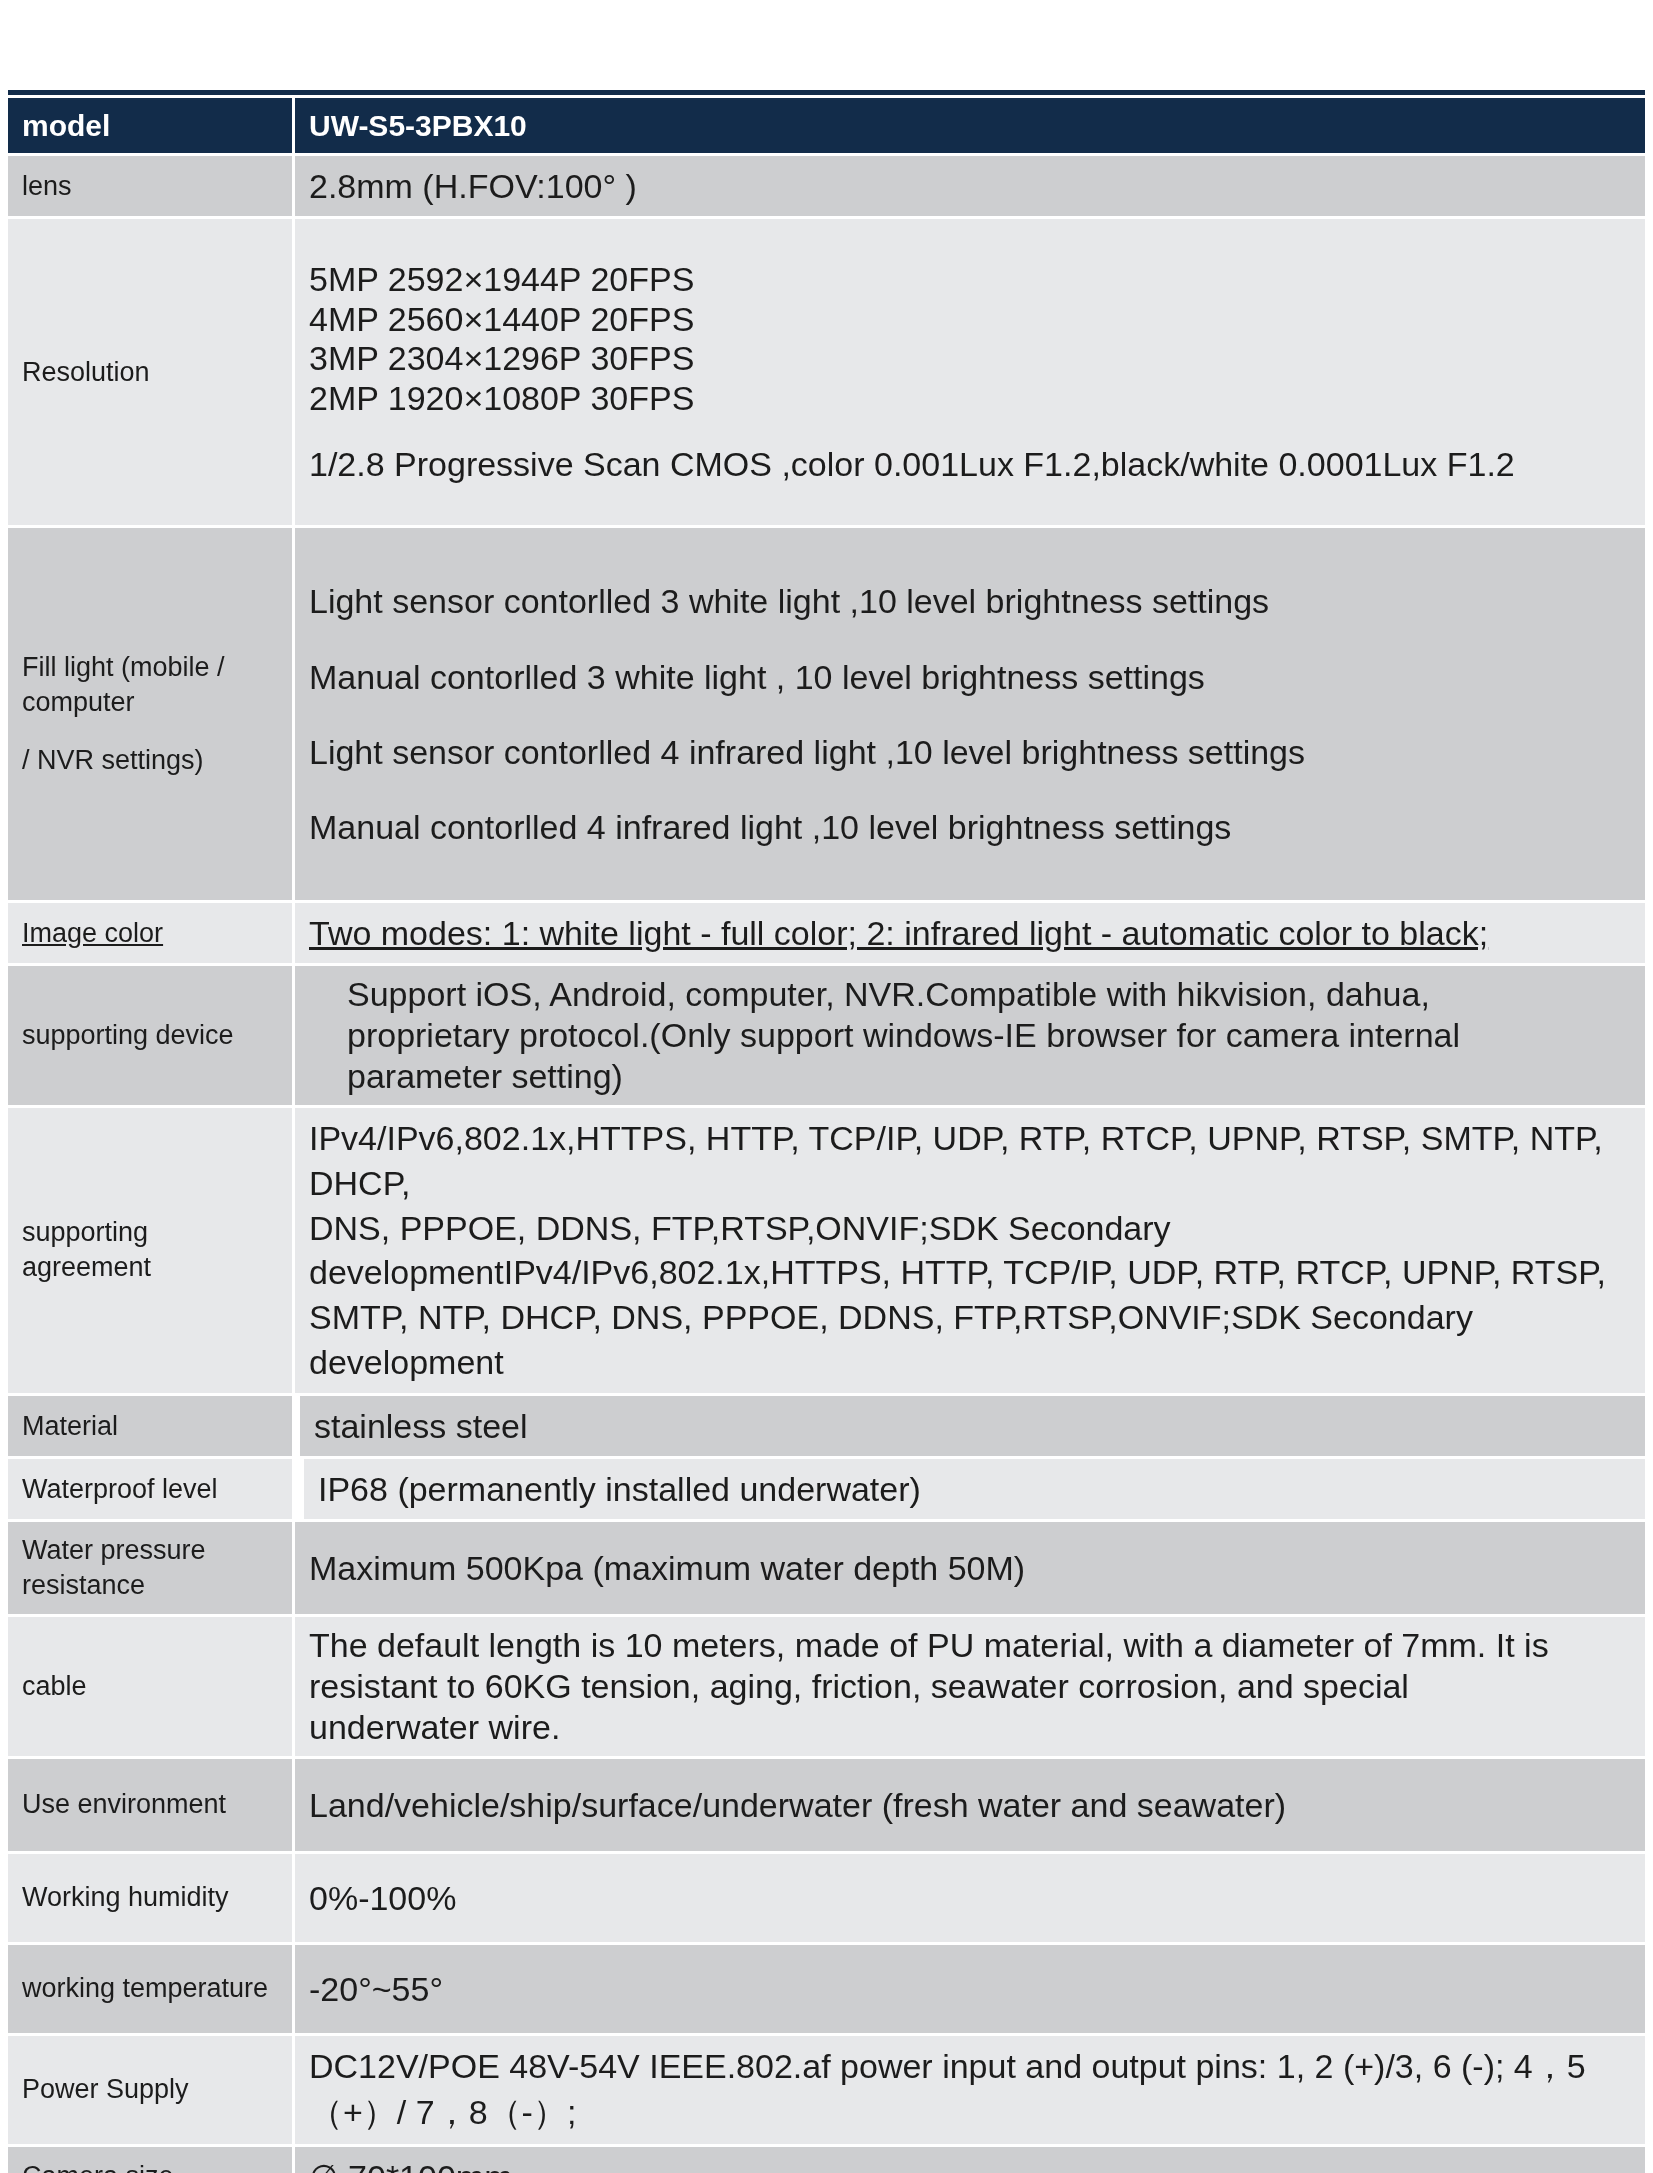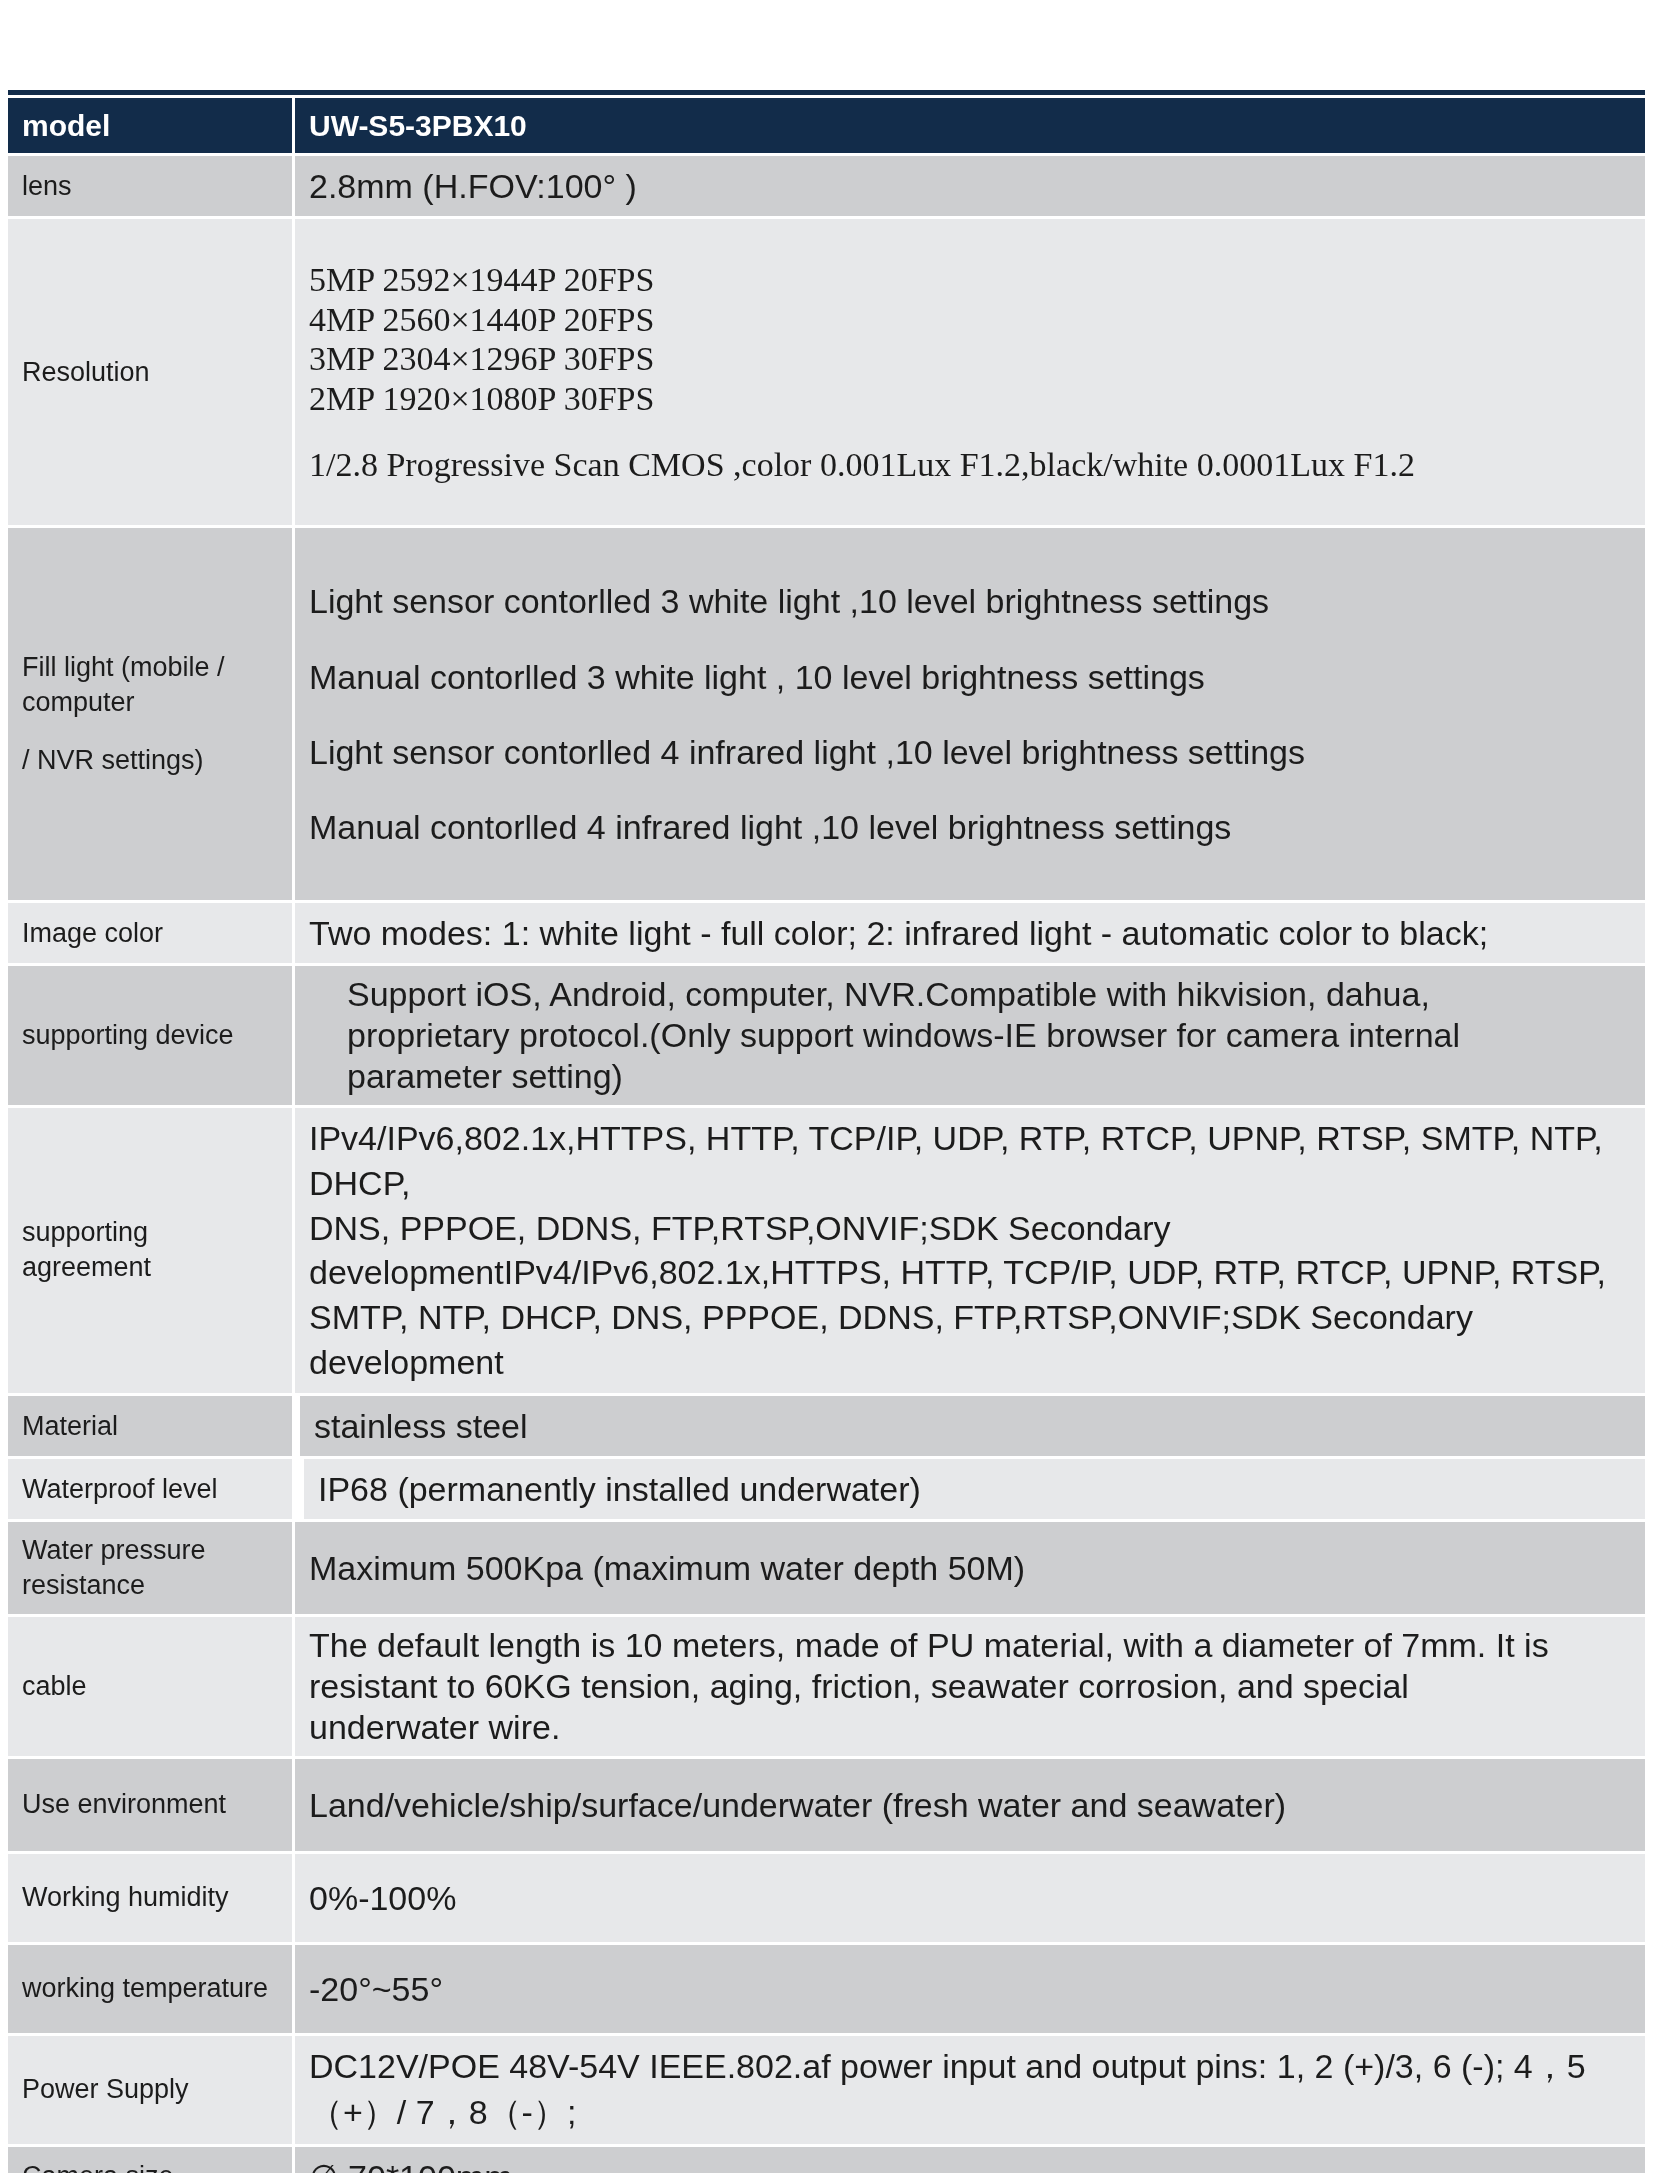--- a/index.html
+++ b/index.html
@@ -43,26 +43,26 @@
   .label p{font-size:27px;}
   .value p{font-size:34px;}
   .shade-dark .cell{background:var(--row-dark);}
   .shade-light .cell{background:var(--row-light);}
   .row.header{min-height:48px;}
   .row.header .cell{background:var(--header-bg);color:var(--header-text);}
   .row.header p{font-size:30px;font-weight:700;}
 
   [data-row="lens"]{min-height:50px;}
   [data-row="resolution"]{min-height:306px;}
-  [data-row="resolution"] .value{gap:26px;font-family:Liberation Serif, serif;}
+  [data-row="resolution"] .value{gap:26px;}
   [data-row="resolution"] .value p{line-height:1.17;}
   [data-row="fill-light"]{min-height:372px;}
   [data-row="fill-light"] .value{gap:31px;}
   [data-row="fill-light"] .label{gap:23px;}
-  [data-row="image-color"]{min-height:42px;}
+  [data-row="image-color"]{min-height:42px;text-decoration:underline;}
   [data-row="supporting-device"]{min-height:130px;}
   [data-row="supporting-device"] .value p{line-height:1.2;margin-left:38px;}
   [data-row="supporting-agreement"]{min-height:208px;}
   [data-row="supporting-agreement"] .value p{line-height:1.32;}
   [data-row="material"]{min-height:42px;gap:8px;}
   [data-row="waterproof-level"]{min-height:48px;gap:12px;}
   [data-row="water-pressure"]{min-height:92px;}
   [data-row="cable"]{min-height:128px;}
   [data-row="cable"] .value p{line-height:1.2;}
   [data-row="use-environment"]{min-height:92px;}

